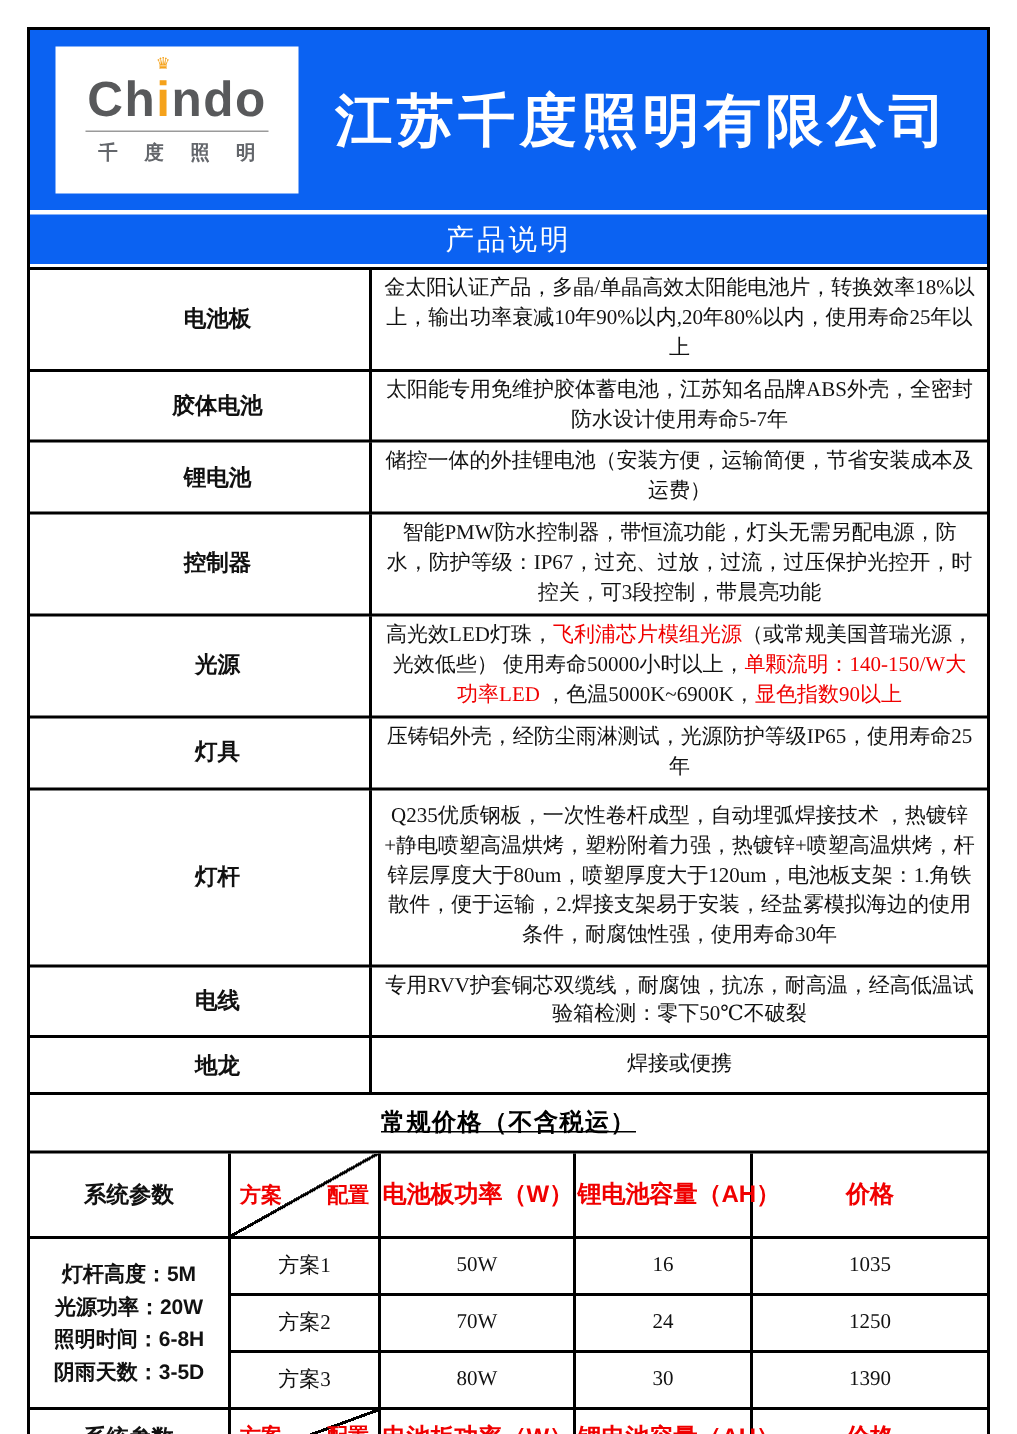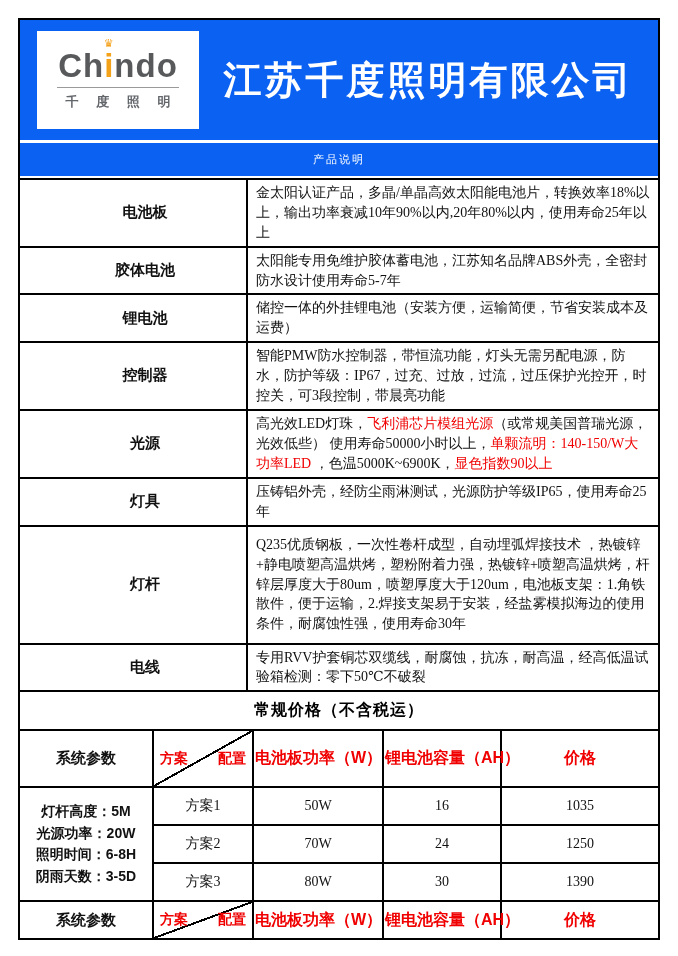--- a/index.html
+++ b/index.html
@@ -13,31 +13,31 @@
   
   .header-band{height:120px;background:var(--blue);display:flex;align-items:center;}
   .logo-box{width:162px;height:98px;background:#fff;margin-left:17px;display:flex;flex-direction:column;justify-content:center;align-items:center;flex:0 0 auto;}
   .brand{font-family:"Liberation Sans","DejaVu Sans",sans-serif;font-weight:bold;font-size:33px;color:var(--logo-gray);line-height:1.05;letter-spacing:1px;}
   .brand .i-wrap{position:relative;display:inline-block;color:var(--logo-orange);}
   .brand .crown{position:absolute;left:50%;top:-11px;transform:translateX(-50%);font-size:11px;color:var(--logo-orange);line-height:1;}
   .brand-rule{width:122px;height:1px;background:#9a9a9a;margin:4px 0 5px;}
   .brand-cn{font-family:"Liberation Sans","DejaVu Sans",sans-serif;font-size:13px;font-weight:600;color:#63666B;letter-spacing:7px;text-indent:7px;}
   .company-title{flex:1;text-align:center;color:#ffffff;font-family:"Liberation Sans","DejaVu Sans",sans-serif;font-weight:900;font-size:38px;letter-spacing:3px;white-space:nowrap;}
   .band-gap{height:3px;background:#ffffff;}
-  .subtitle-band{height:33px;background:var(--blue);display:flex;align-items:center;justify-content:center;color:#fff;font-size:11px;letter-spacing:2px;}
+  .subtitle-band{height:33px;background:var(--blue);display:flex;align-items:center;justify-content:center;color:#fff;font-size:19px;letter-spacing:2px;}
   .table-gap{height:2px;background:#fff;}
 
   
   table{width:100%;border-collapse:collapse;table-layout:fixed;border:hidden;}
   td{border:2px solid var(--line);vertical-align:middle;}
   .spec-wrap{border-top:2px solid var(--line);}
   .spec .lbl{width:227px;text-align:center;font-size:15px;font-weight:600;color:#111;padding-left:24px;}
-  .spec .dsc{text-align:left;font-size:14px;line-height:1.42;padding:3px 8px;color:#111;}
+  .spec .dsc{text-align:center;font-size:14px;line-height:1.42;padding:3px 8px;color:#111;}
   .spec .red, .r{color:var(--red);}
-  .price-title td{text-align:center;font-weight:bold;font-size:16px;height:38px;letter-spacing:1px;}
+  .price-title td{text-align:center;font-weight:bold;font-size:16px;height:38px;letter-spacing:1px;text-decoration:underline;}
   .h-r1{height:62px;} .h-r2{height:44px;} .h-r3{height:38px;} .h-r4{height:66px;}
   .h-r5{height:68px;} .h-r6{height:44px;} .h-r7{height:118px;} .h-r8{height:44px;} .h-r9{height:38px;}
 
   .divider{height:0;border-top:2px solid var(--line);}
 
   
   .price td{text-align:center;}
   .price .hdr{font-family:"Liberation Sans","DejaVu Sans",sans-serif;font-weight:bold;font-size:16px;color:var(--red);white-space:nowrap;overflow:visible;padding:0 1px;}
   .price .sys{font-family:"Liberation Sans","DejaVu Sans",sans-serif;font-weight:bold;font-size:15px;color:#111;border-radius:19px;}
   .ph td{height:56px;} .pf td{height:37px;}
@@ -98,20 +98,24 @@
           <td class="dsc">压铸铝外壳，经防尘雨淋测试，光源防护等级IP65，使用寿命25年</td>
         </tr>
         <tr class="h-r7">
           <td class="lbl">灯杆</td>
           <td class="dsc">Q235优质钢板，一次性卷杆成型，自动埋弧焊接技术 ，热镀锌+静电喷塑高温烘烤，塑粉附着力强，热镀锌+喷塑高温烘烤，杆锌层厚度大于80um，喷塑厚度大于120um，电池板支架：1.角铁散件，便于运输，2.焊接支架易于安装，经盐雾模拟海边的使用条件，耐腐蚀性强，使用寿命30年</td>
         </tr>
         <tr class="h-r8">
           <td class="lbl">电线</td>
           <td class="dsc">专用RVV护套铜芯双缆线，耐腐蚀，抗冻，耐高温，经高低温试验箱检测：零下50℃不破裂</td>
         </tr>
+        <tr class="h-r9">
+          <td class="lbl">地龙</td>
+          <td class="dsc">焊接或便携</td>
+        </tr>
         <tr class="price-title">
           <td colspan="2">常规价格（不含税运）</td>
         </tr>
       </tbody>
         </table>
     </div>
 
     <div class="divider"></div>
 
     <table class="price">

